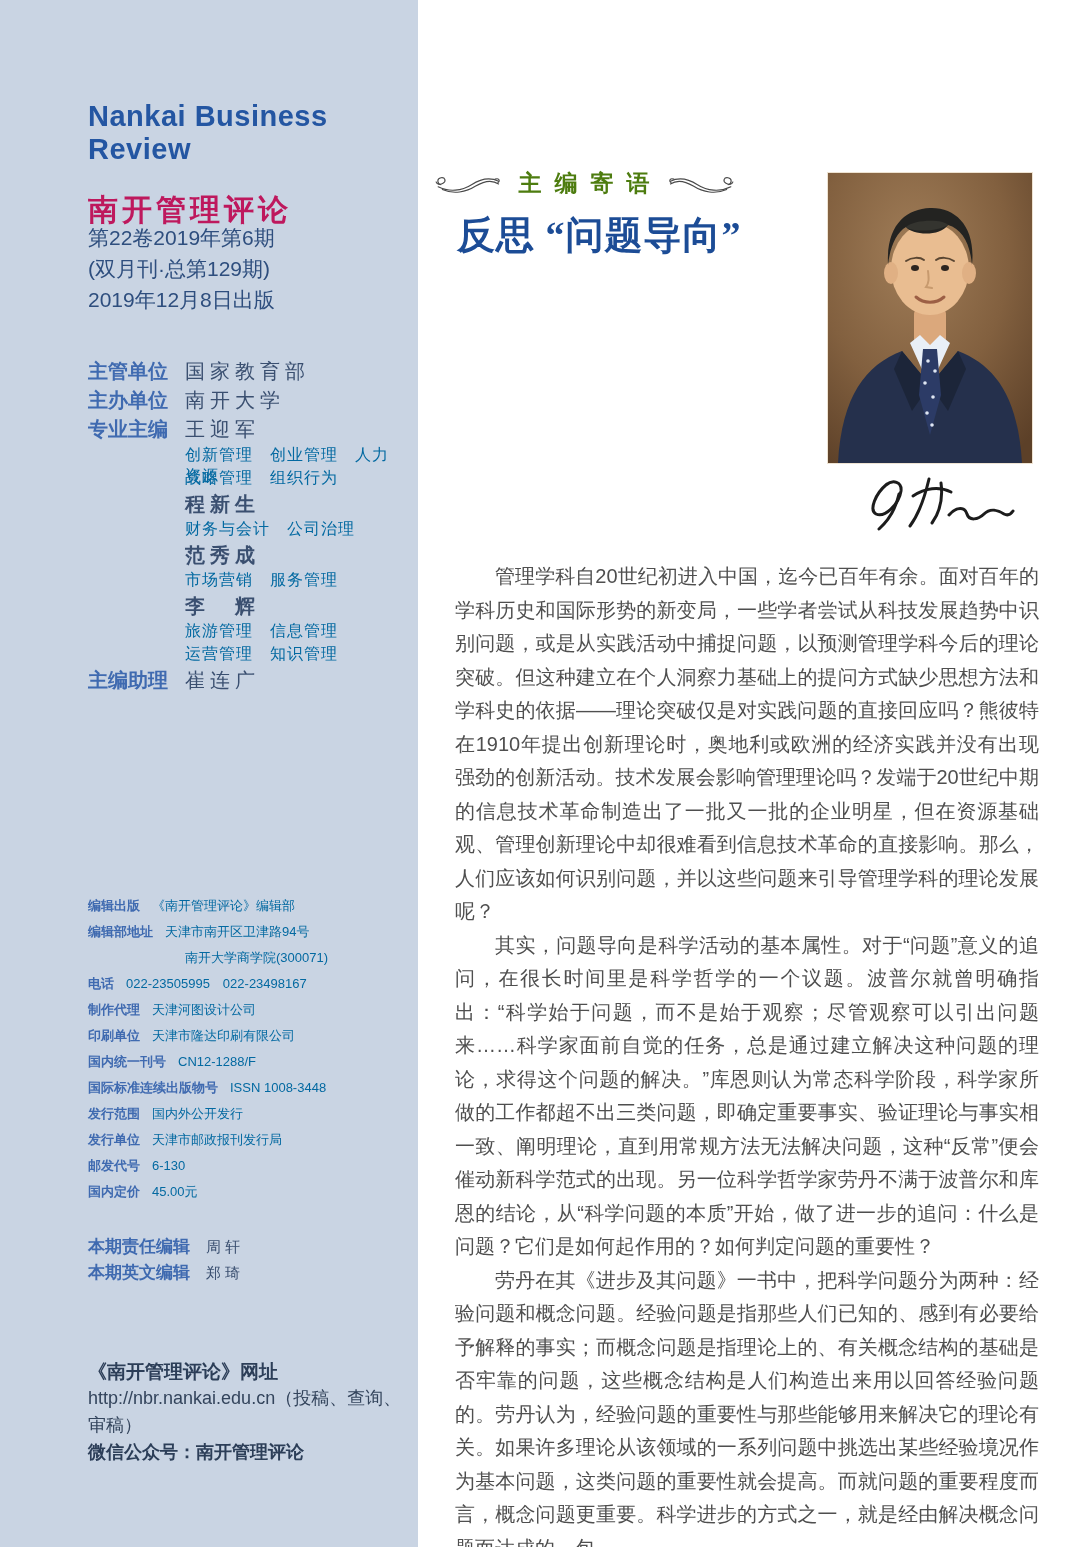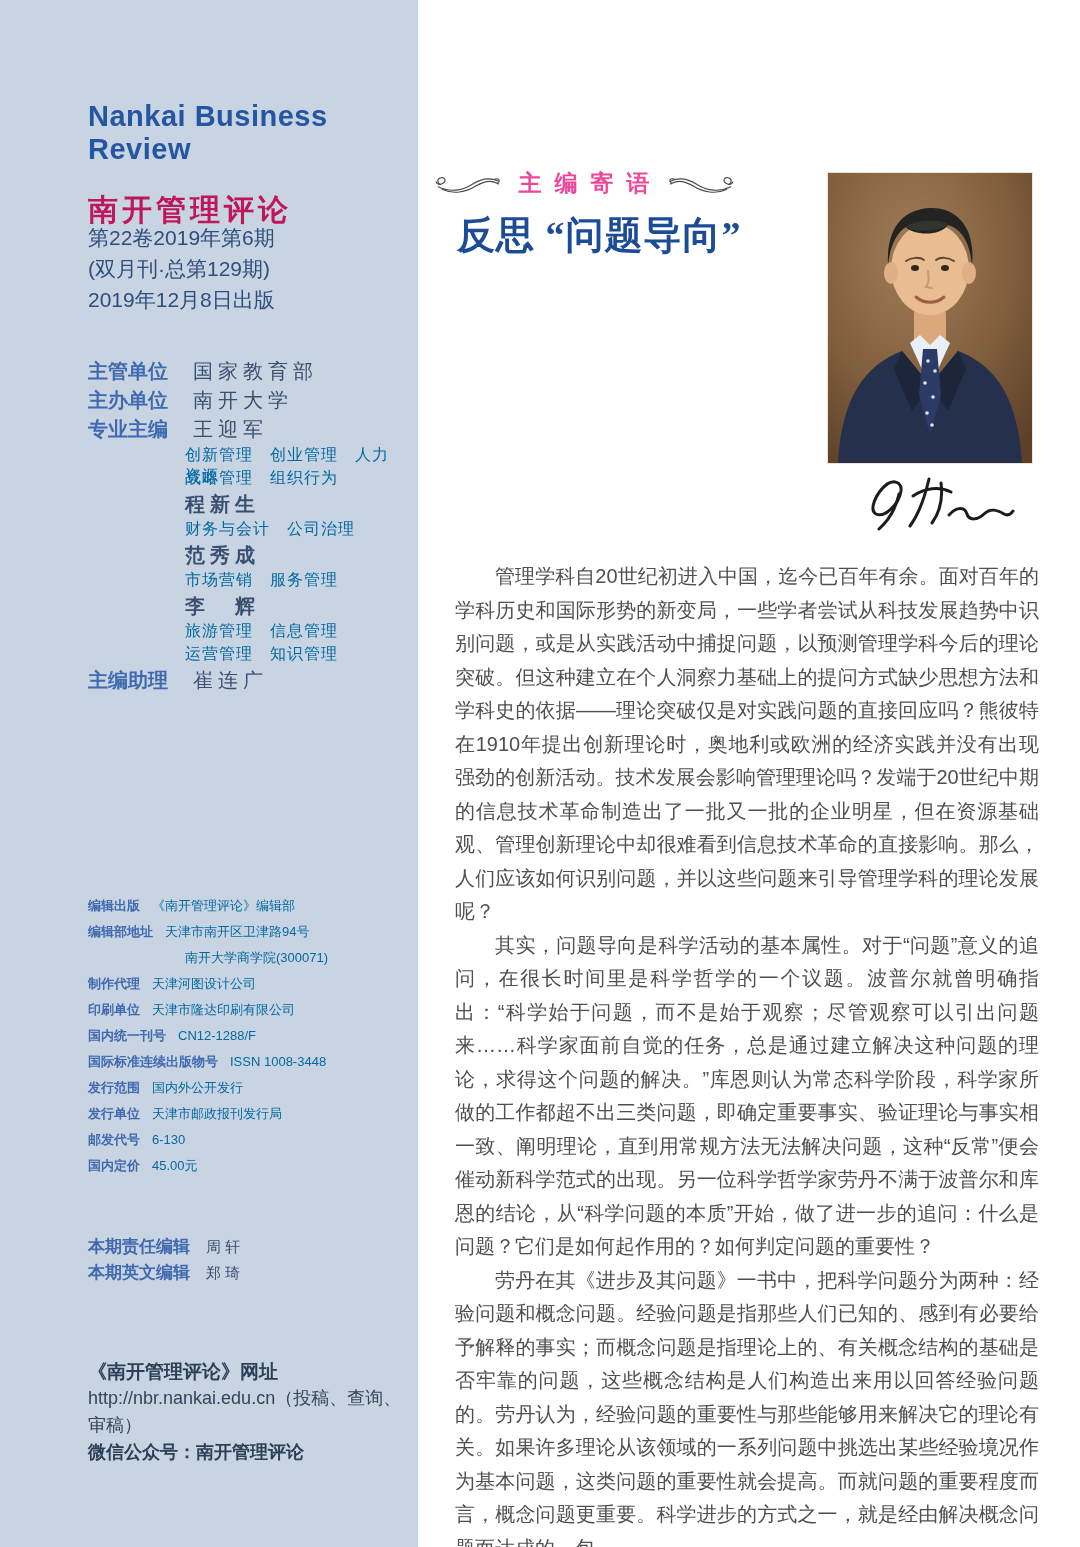--- a/index.html
+++ b/index.html
@@ -6,21 +6,21 @@
   body{font-family:"Liberation Sans",sans-serif;}
   .page{position:relative;width:1080px;height:1547px;background:#ffffff;overflow:hidden;}
 
   
   .sidebar{position:absolute;left:0;top:0;width:418px;height:1547px;background:#c9d4e3;}
   .logo{position:absolute;left:88px;top:100px;}
   .logo-en{font-size:29px;font-weight:bold;color:#2456a2;letter-spacing:0.5px;}
   .logo-cn{font-size:30px;font-weight:bold;color:#be185d;letter-spacing:4px;margin-top:24px;font-family:"Liberation Serif",serif;}
   .issue{position:absolute;left:88px;top:222px;font-size:21px;line-height:31px;color:#2e4e7e;}
   .staff{position:absolute;left:88px;top:358px;width:310px;}
-  .s-row{display:flex;align-items:flex-start;gap:8px;}
+  .s-row{display:flex;align-items:flex-start;}
   .s-main{height:29px;}
   .s-label{width:97px;flex:0 0 97px;font-size:20px;font-weight:bold;color:#3f6ab0;}
   .s-value{font-size:20px;color:#3a4f70;letter-spacing:5px;font-family:"Liberation Serif",serif;}
   .s-name{height:28px;padding-left:97px;}
   .s-name .s-value{font-weight:bold;}
   .s-sub{height:23px;padding-left:97px;font-size:16px;color:#0369a1;letter-spacing:1px;font-family:"Liberation Serif",serif;}
   .publishing{position:absolute;left:88px;top:893px;width:318px;}
   .p-row{display:flex;line-height:26px;}
   .p-label{font-size:13px;font-weight:bold;color:#3f6ab0;margin-right:12px;white-space:nowrap;}
   .p-value{font-size:13px;color:#0369a1;white-space:nowrap;}
@@ -30,21 +30,21 @@
   .e-label{font-size:17px;font-weight:bold;color:#3f6ab0;margin-right:16px;}
   .e-value{font-size:15px;color:#3a4f70;letter-spacing:4px;font-family:"Liberation Serif",serif;}
   .website{position:absolute;left:88px;top:1358px;color:#2c3e58;}
   .w-line1{font-size:19px;font-weight:bold;line-height:27px;}
   .w-line2{font-size:18px;line-height:27px;color:#33445c;}
   .w-line3{font-size:18px;font-weight:bold;line-height:27px;}
 
   
   .main{position:absolute;left:418px;top:0;width:662px;height:1547px;}
   .masthead{position:absolute;left:38px;top:168px;width:256px;display:flex;align-items:center;justify-content:center;gap:6px;}
-  .section-title{font-size:23px;font-weight:600;color:#ec4899;letter-spacing:13px;font-family:"Liberation Serif",serif;white-space:nowrap;margin-left:13px;}
+  .section-title{font-size:23px;font-weight:600;color:#4d7c0f;letter-spacing:13px;font-family:"Liberation Serif",serif;white-space:nowrap;margin-left:13px;}
   .flourish{width:66px;height:30px;flex:0 0 66px;}
   .flourish.right{transform:scaleX(-1);}
   .article-title{position:absolute;left:39px;top:210px;margin:0;font-size:38px;font-weight:bold;color:#1c4c96;letter-spacing:1px;font-family:"Liberation Serif",serif;white-space:nowrap;}
   .photo{position:absolute;left:409px;top:172px;width:204px;height:290px;border:1px solid #eee3d2;box-sizing:content-box;}
   .signature{position:absolute;left:437px;top:468px;width:160px;height:70px;}
   .bodytext{position:absolute;left:37px;top:560px;width:584px;font-size:20px;line-height:33.5px;color:#4f4f4f;text-align:justify;}
   .bodytext p{margin:0;text-indent:2em;}
 </style>
 </head>
 <body>
@@ -104,20 +104,24 @@
         <span class="p-value">《南开管理评论》编辑部</span>
       </div>
       <div class="p-row">
         <span class="p-label">编辑部地址</span>
         <span class="p-value">天津市南开区卫津路94号</span>
       </div>
       <div class="p-row p-cont">
         <span class="p-value">南开大学商学院(300071)</span>
       </div>
       <div class="p-row">
+        <span class="p-label">电话</span>
+        <span class="p-value">022-23505995　022-23498167</span>
+      </div>
+      <div class="p-row">
         <span class="p-label">制作代理</span>
         <span class="p-value">天津河图设计公司</span>
       </div>
       <div class="p-row">
         <span class="p-label">印刷单位</span>
         <span class="p-value">天津市隆达印刷有限公司</span>
       </div>
       <div class="p-row">
         <span class="p-label">国内统一刊号</span>
         <span class="p-value">CN12-1288/F</span>

